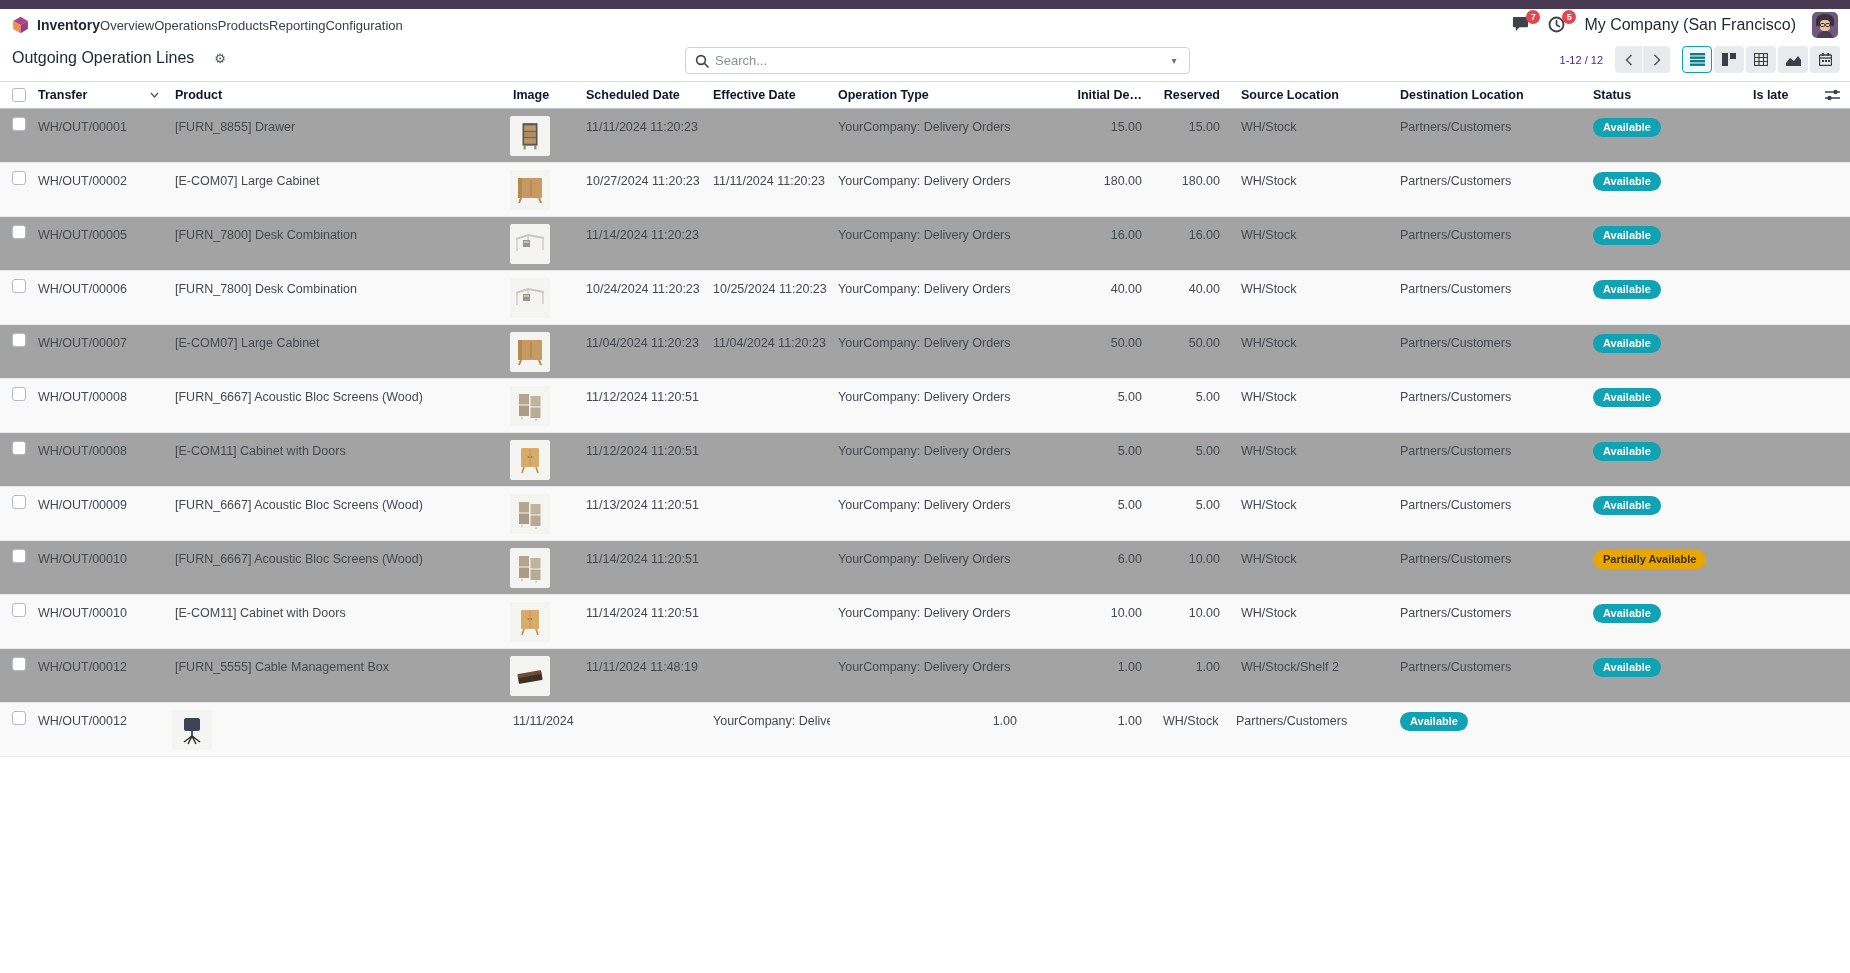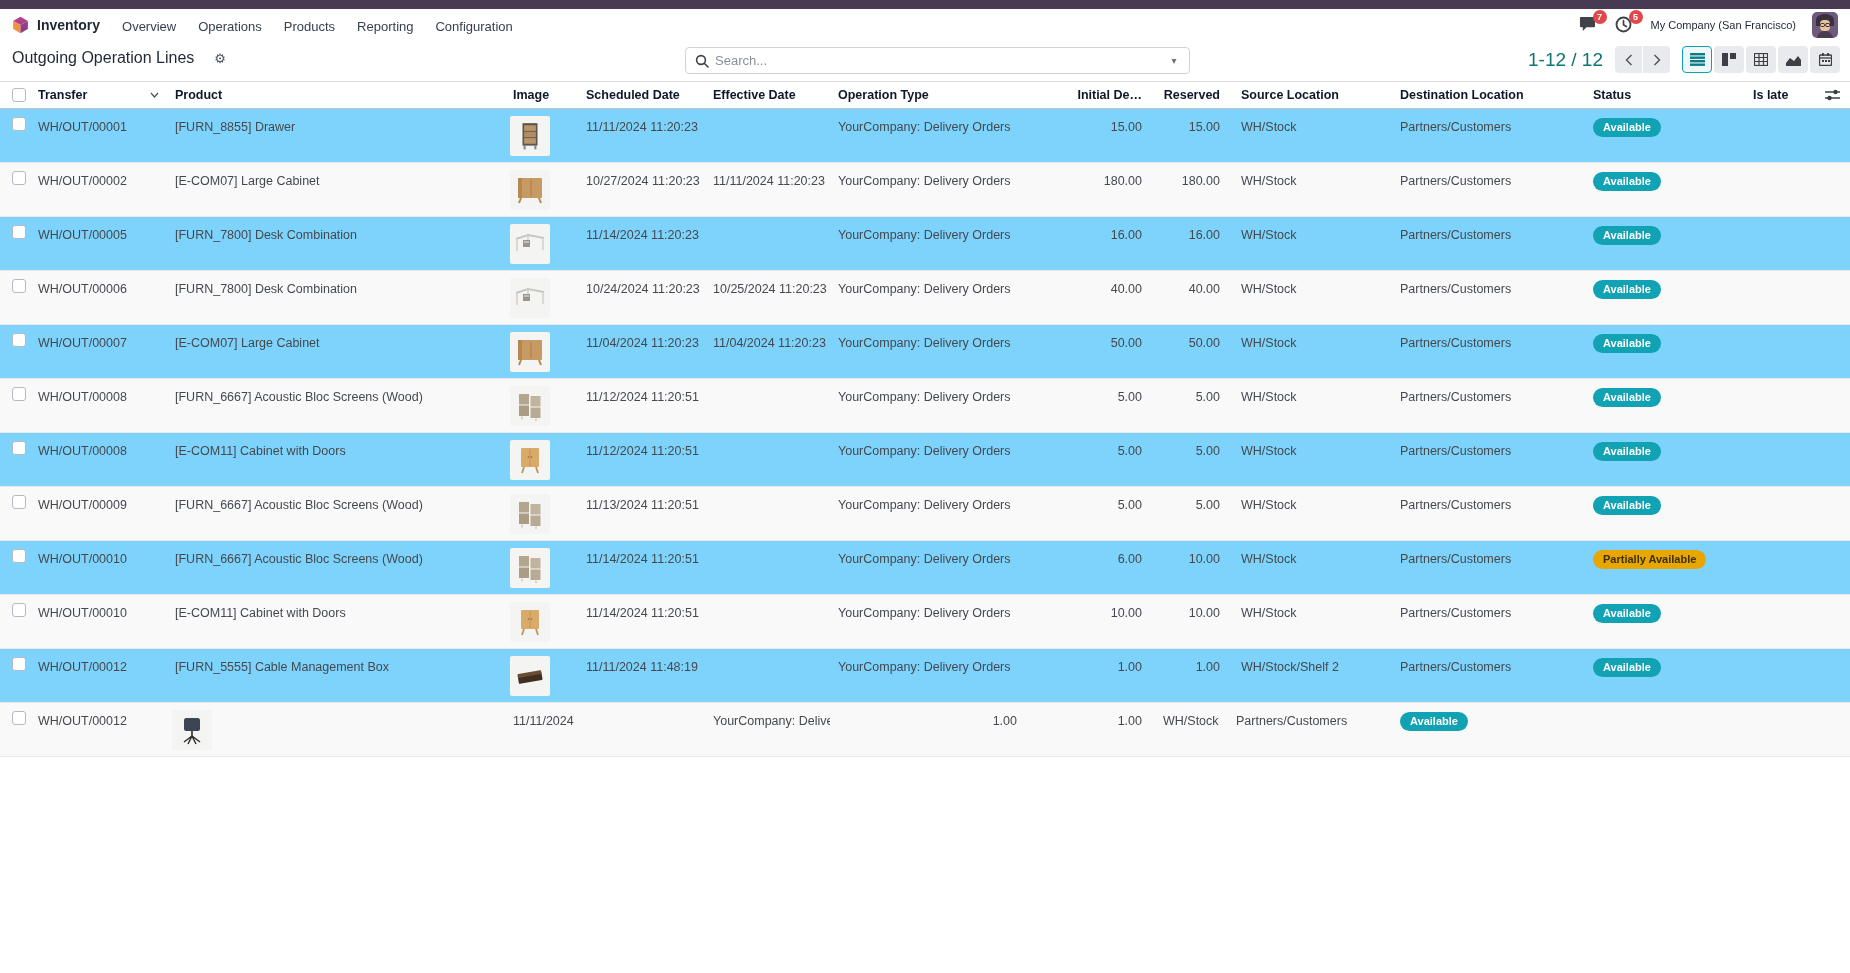--- a/index.html
+++ b/index.html
@@ -4,68 +4,68 @@
 <style>
   * { margin:0; padding:0; box-sizing:border-box; }
   html,body { width:1850px; height:973px; background:#fff; overflow:hidden;
               font-family:"Liberation Sans", sans-serif; color:#45494e; }
 
   
   .top-strip { height:9px; background:#473a52; }
 
   
   .navbar { height:32px; display:flex; align-items:center; padding:0 12px; background:#fff; }
-  .nav-left { display:flex; align-items:flex-end; gap:22px; }
+  .nav-left { display:flex; align-items:center; }
   .app-brand { display:flex; align-items:center; gap:8px; cursor:pointer; }
   .app-brand .brand-label { font-size:14px; font-weight:700; color:#1f2733; }
   .nav-item { font-size:13px; color:#374151; cursor:pointer; }
   .nav-right { margin-left:auto; display:flex; align-items:center; gap:16px; }
   .icon-badge-wrap { position:relative; width:20px; height:18px; cursor:pointer; }
   .count-badge { position:absolute; top:-6px; right:-8px; background:#e0484e; color:#fff;
                  font-size:9px; font-weight:700; min-width:14px; height:14px; border-radius:8px;
                  display:flex; align-items:center; justify-content:center; padding:0 3px; }
-  .company-label { font-size:11px; color:#1f2733; cursor:pointer; }
+  .company-label { font-size:16px; color:#1f2733; cursor:pointer; }
   .avatar { width:26px; height:26px; border-radius:5px; overflow:hidden; cursor:pointer; }
 
   
   .control-panel { position:relative; height:40px; }
   .page-title-wrap { position:absolute; left:12px; top:8px; display:flex; align-items:center; gap:20px; }
   .page-title { font-size:16px; font-weight:500; color:#1f2836; }
   .title-gear { font-size:13px; color:#4b5563; cursor:pointer; line-height:1; }
   .search-box { position:absolute; left:685px; top:6px; width:505px; height:27px;
                 border:1px solid #cfd3d8; border-radius:4px; background:#fff;
                 display:flex; align-items:center; }
   .search-box .mag { margin:0 6px 0 9px; flex:none; }
   .search-input { flex:1; border:none; outline:none; font-size:13px; color:#374151; background:transparent; }
   .search-input::placeholder { color:#8a9099; }
   .search-caret { width:30px; align-self:stretch; display:flex; align-items:center; justify-content:center;
                   color:#6b7280; font-size:10px; cursor:pointer; }
   .cp-right { position:absolute; right:10px; top:5px; display:flex; align-items:center; gap:12px; }
-  .pager-text { font-size:19px; color:#0f766e; }
+  .pager-text { font-size:11px; color:#4c1d95; }
   .pager-btns { display:flex; }
   .pager-btn { width:27px; height:27px; background:#e8eaed; border:none; display:flex;
                align-items:center; justify-content:center; cursor:pointer; color:#4b5057; }
   .pager-btn.prev { border-radius:4px 0 0 4px; margin-right:1px; }
   .pager-btn.next { border-radius:0 4px 4px 0; }
   .view-switcher { display:flex; gap:2px; }
   .vs-btn { width:30px; height:27px; background:#e8eaed; border:1px solid transparent; border-radius:4px;
             display:flex; align-items:center; justify-content:center; cursor:pointer; }
   .vs-btn.active { background:#eef8f9; border-color:#11a0b2; }
 
   
   .list-table { width:1850px; }
   .lt-row { display:grid;
     grid-template-columns:30px 137px 338px 73px 127px 125px 195px 125px 78px 164px 193px 160px 55px 50px; }
   .lt-header { height:28px; border-top:1px solid #dadce0; border-bottom:1px solid #bfc3c8;
                background:#fff; align-items:center; }
   .hcell { font-size:12.5px; font-weight:700; color:#0f172a; padding:0 8px; white-space:nowrap;
            overflow:hidden; display:flex; align-items:center; }
   .hcell.num { justify-content:flex-end; }
   .hcell .sort-caret { margin-left:auto; color:#4b5057; }
-  .body-row { height:54px; border-bottom:1px solid #e7e9eb; background:#7dd3fc; cursor:pointer; }
+  .body-row { height:54px; border-bottom:1px solid #e7e9eb; background:#a3a3a3; cursor:pointer; }
   .body-row:nth-child(even) { background:#f9f9fa; }
   .cell { font-size:12.5px; color:#45494e; padding:11px 8px 0 8px; white-space:nowrap; overflow:hidden; }
   .cell.num { text-align:right; }
   .cell.src { padding-left:13px; }
   .checkbox-cell { padding:8px 0 0 12px; }
   .lt-header .checkbox-cell { padding-top:0; display:flex; align-items:center; }
   input[type="checkbox"] { appearance:none; width:14px; height:14px; border:1px solid #b4bac0;
                            border-radius:3px; background:#fff; cursor:pointer; }
   .img-cell { padding:7px 0 0 5px; }
   .thumb { width:40px; height:40px; background:#f4f4f2; border-radius:2px;

